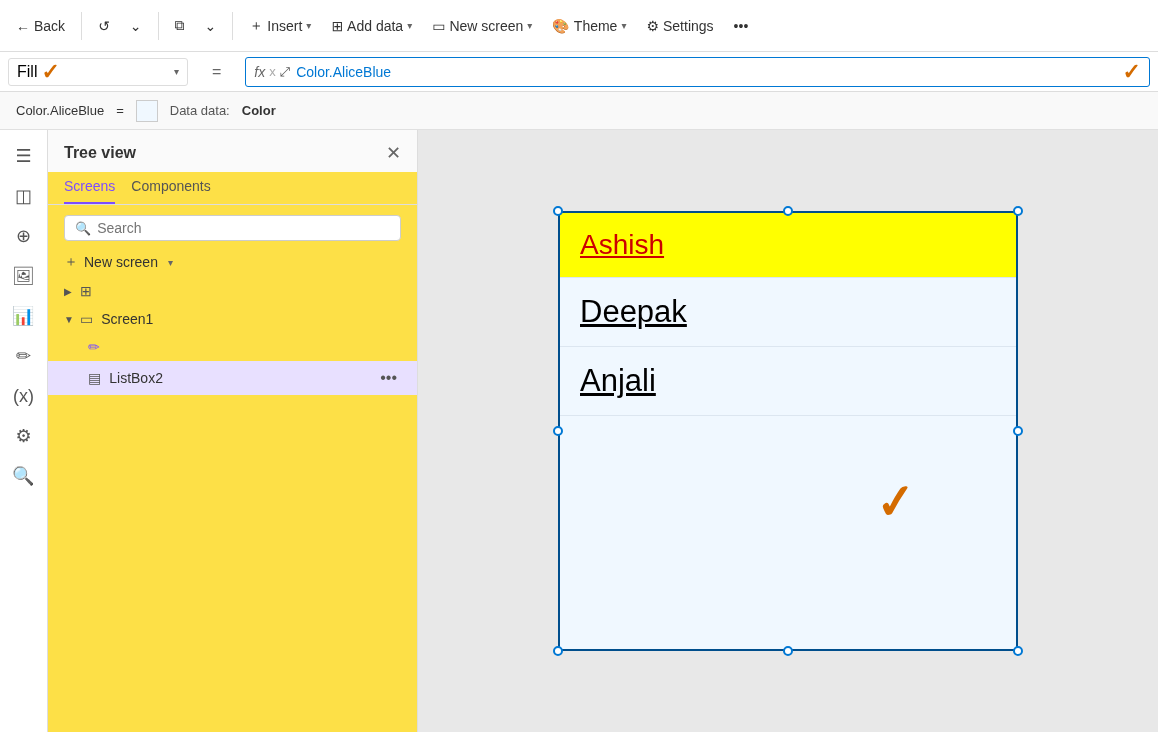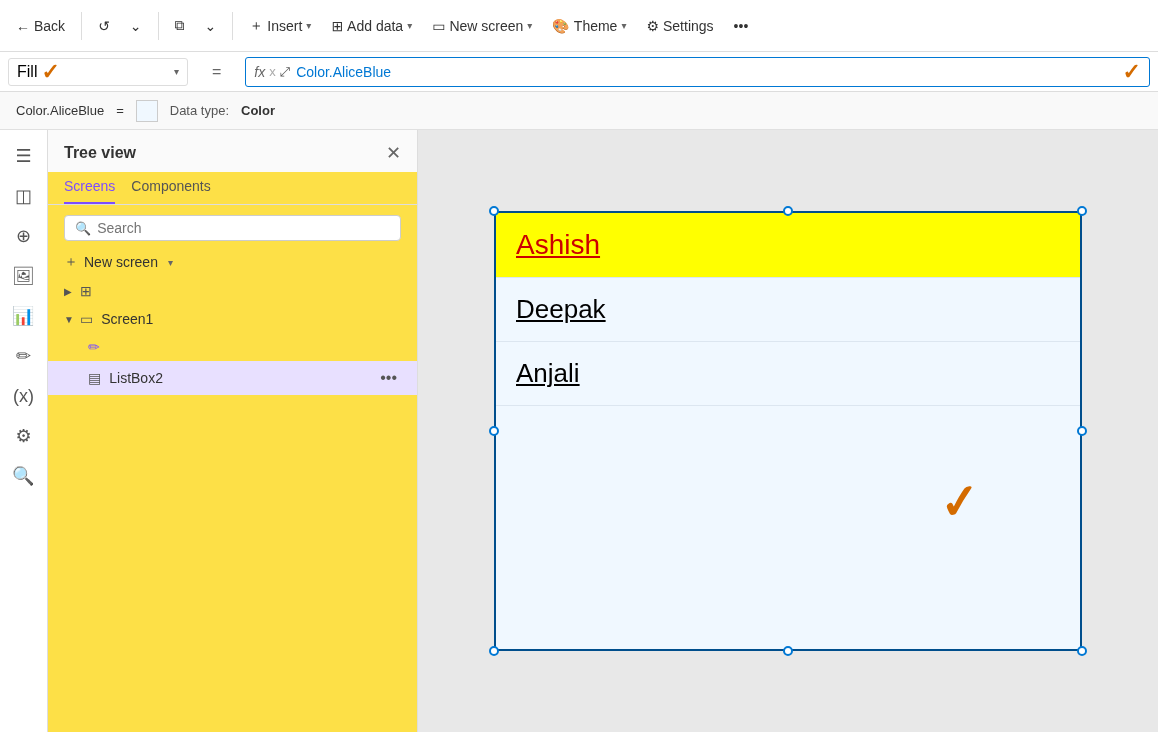--- a/index.html
+++ b/index.html
@@ -166,21 +166,21 @@
       display: flex;
       align-items: center;
       justify-content: center;
       position: relative;
       overflow: hidden;
     }
 
     
     .listbox-container {
       position: relative;
-      width: 588px;
+      width: 460px;
       height: 440px;
     }
 
     
     .handle {
       width: 10px; height: 10px;
       background: white;
       border: 2px solid #0078d4;
       border-radius: 50%;
       position: absolute;
@@ -198,21 +198,21 @@
     .listbox-widget {
       width: 100%; height: 100%;
       border: 2px solid #004e8c;
       background: #f0f8ff;
       overflow: hidden;
       position: relative;
     }
 
     .listbox-item {
       padding: 16px 20px;
-      font-size: 26px;
+      font-size: 31px;
       text-decoration: underline;
       border-bottom: 1px solid #dce6f0;
       cursor: pointer;
     }
     .listbox-item.selected-item {
       background: #ffff00;
       color: #cc0000;
       font-size: 28px;
     }
     .listbox-item.normal-item {
@@ -303,21 +303,21 @@
     <span style="font-size:13px;margin-right:6px;color:#555">⤢</span>
     <input class="formula-input" type="text" value="Color.AliceBlue" style="">
     <span class="toolbar-checkmark">✓</span>
   </div>
 </div>
 
 <div class="color-info-bar">
   <span>Color.AliceBlue</span>
   <span>=</span>
   <span class="color-swatch"></span>
-  <span class="data-type-label">Data type:</span>
+  <span class="data-type-label">Data data:</span>
   <span class="data-type-value">Color</span>
 </div>
 
 <div class="main-area">
 
   <div class="sidebar-icons">
     <button class="sidebar-icon-btn">
       <span>☰</span>
     </button>
     <button class="sidebar-icon-btn">

